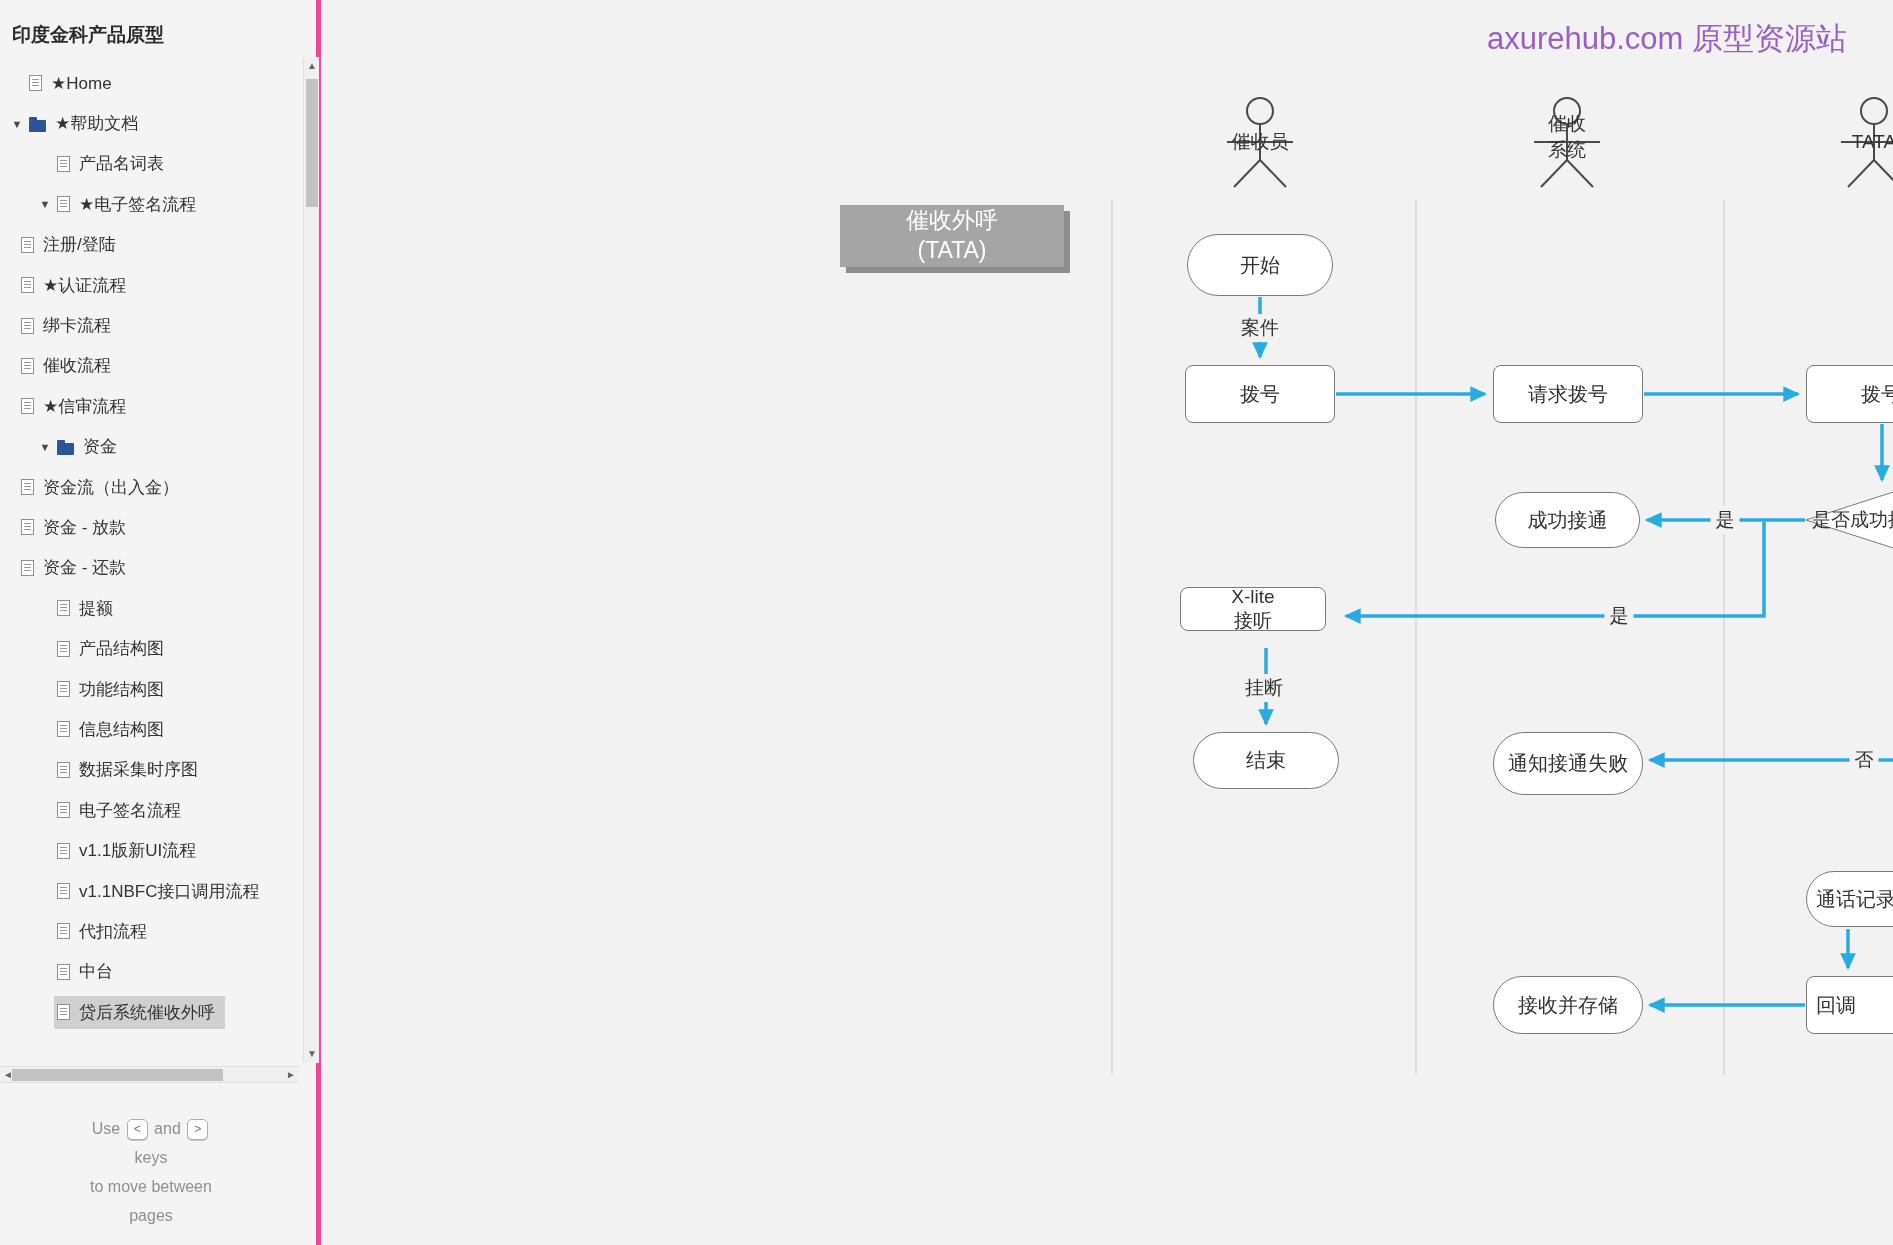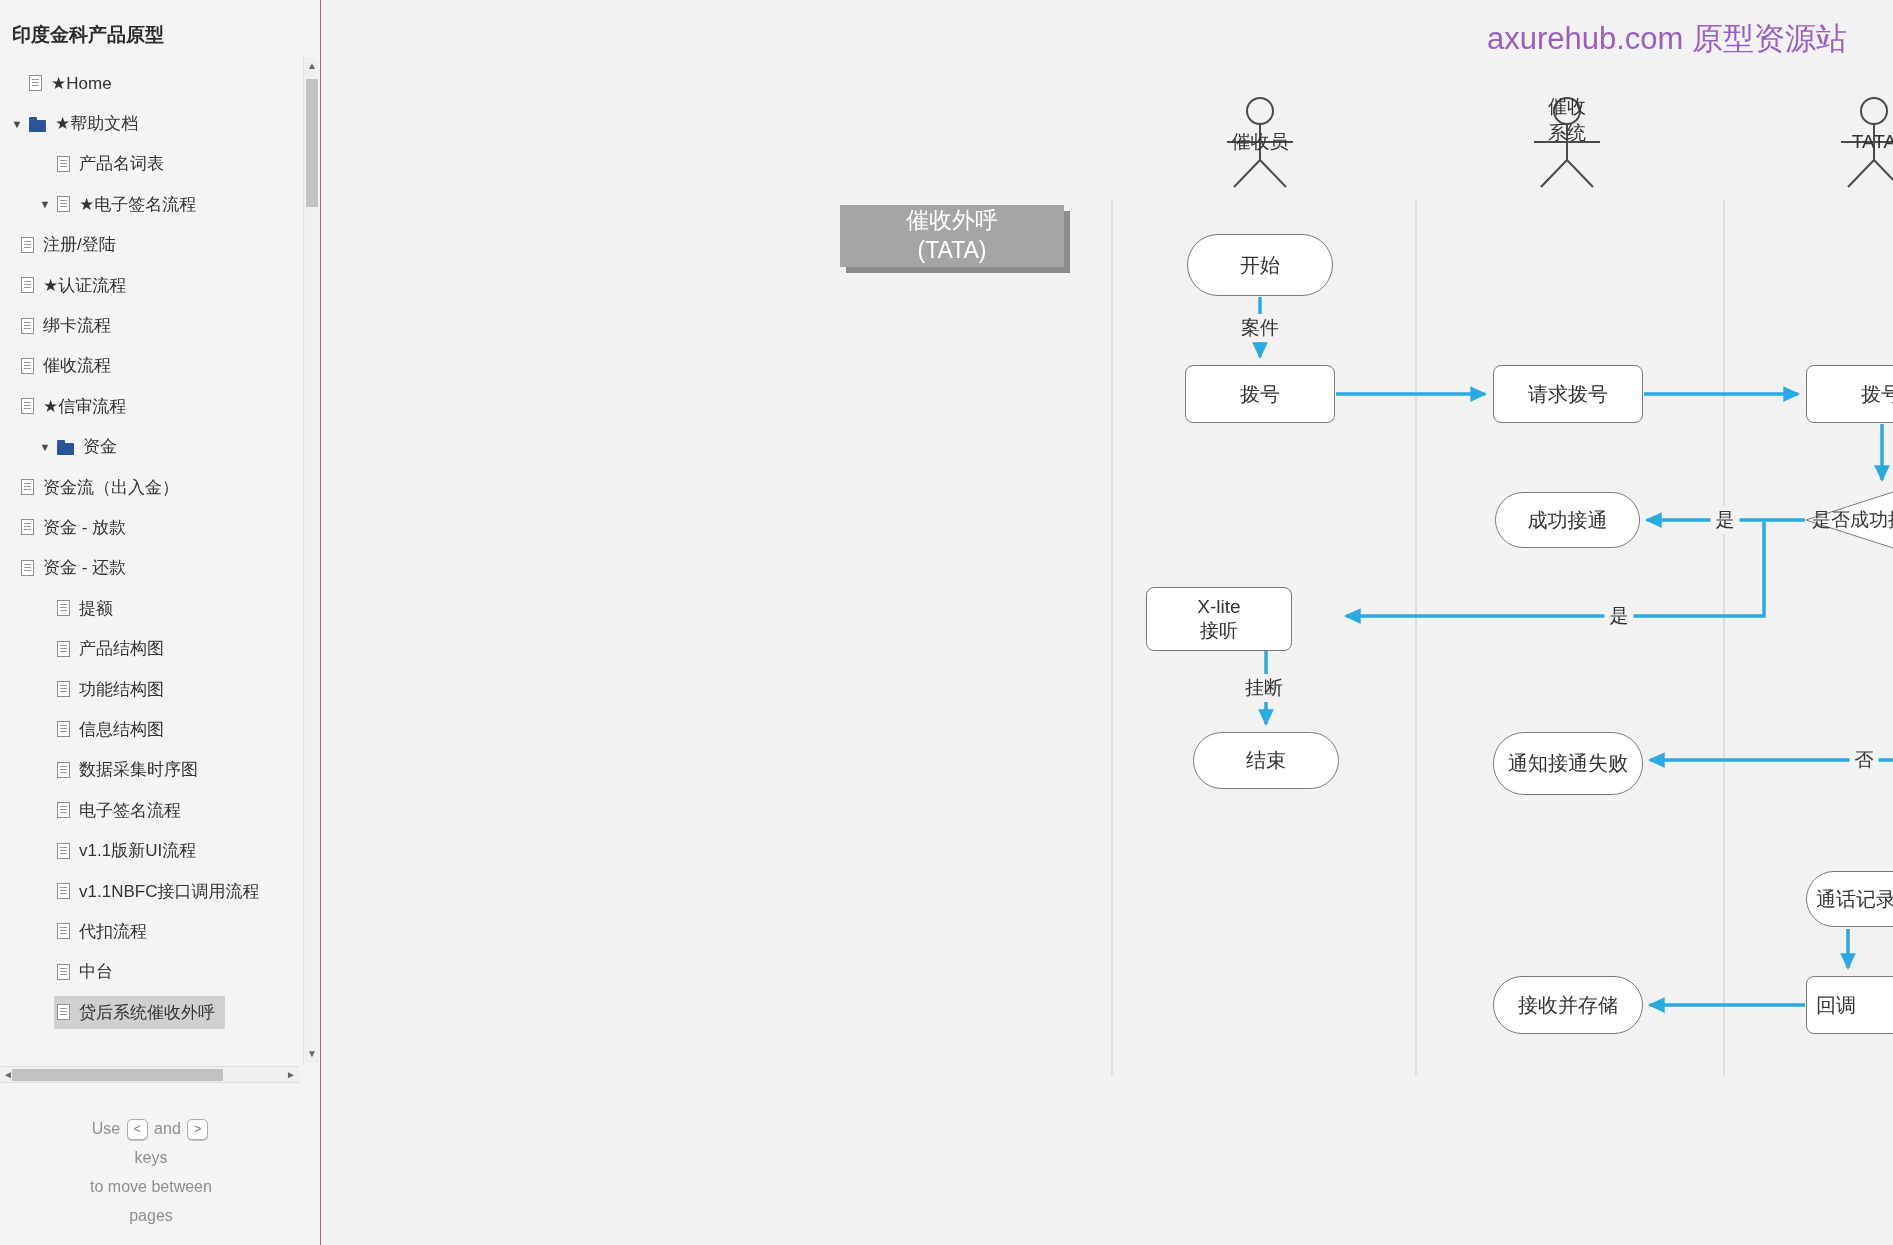--- a/index.html
+++ b/index.html
@@ -2,21 +2,21 @@
 <html><head>
 <meta charset="utf-8">
 <style>
   *{margin:0;padding:0;box-sizing:border-box}
   html,body{width:1893px;height:1245px;overflow:hidden;background:#f2f2f2;
     font-family:"Liberation Sans","DejaVu Sans",sans-serif;color:#333}
   .app{position:relative;width:1893px;height:1245px}
 
   
   .sidebar{position:absolute;left:0;top:0;width:321px;height:1245px;background:#f4f4f4;
-    border-right:1px solid #ec4899}
+    border-right:5px solid #ec4899}
   .sb-title{position:absolute;left:12px;top:22px;font-size:19px;font-weight:bold;color:#2b2b2b;white-space:nowrap}
   .tree{position:absolute;left:0;top:63px;width:302px;overflow:hidden}
   .ti{display:flex;align-items:center;height:40.4px;cursor:pointer;white-space:nowrap;overflow:hidden}
   .ti .tri-slot{width:18px;flex:0 0 18px;text-align:center;font-size:11px;color:#4a4a4a}
   .ti.lvl0{padding-left:8px}
   .ti.lvl1{padding-left:36px}
   .ti.lvl2{}
   .row-body{display:flex;align-items:center;gap:9px;padding:5px 10px 5px 3px;border-radius:1px}
   .row-body.sel{background:#d0d0d0}
   .lbl{font-size:17px;color:#333}
@@ -317,21 +317,21 @@
         <line x1="1483" y1="520" x2="1325" y2="520" marker-end="url(#ah)"></line>
         <polyline points="1442,522 1442,616 1024,616" marker-end="url(#ah)"></polyline>
         <line x1="944" y1="648" x2="944" y2="724" marker-end="url(#ah)"></line>
         <line x1="1600" y1="760" x2="1328" y2="760" marker-end="url(#ah)"></line>
         <line x1="1526" y1="929" x2="1526" y2="968" marker-end="url(#ah)"></line>
         <line x1="1483" y1="1005" x2="1328" y2="1005" marker-end="url(#ah)"></line>
       </g>
     </svg>
 
     <div class="actor-label" style="left:938px;top:142px">催收员</div>
-    <div class="actor-label" style="left:1245px;top:120px">
+    <div class="actor-label" style="left:1245px;top:137px">
       <div>催收</div>
       <div>系统</div>
     </div>
     <div class="actor-label" style="left:1552px;top:142px">TATA</div>
 
     <div class="title-box">
       <div>催收外呼</div>
       <div>(TATA)</div>
     </div>
 
@@ -340,21 +340,21 @@
     <div class="node rect" style="left:863px;top:365px;width:150px;height:58px">拨号</div>
 
     <div class="node rect" style="left:1171px;top:365px;width:150px;height:58px">请求拨号</div>
 
     <div class="node rect" style="left:1484px;top:365px;width:150px;height:58px">拨号</div>
 
     <div class="node stadium" style="left:1173px;top:492px;width:145px;height:56px">成功接通</div>
 
     <div class="dlabel" style="left:1490px;top:520px">是否成功接通</div>
 
-    <div class="node rect" style="left:824px;top:587px;width:146px;height:64px;font-size:19px">
+    <div class="node rect" style="left:858px;top:587px;width:146px;height:44px;font-size:19px">
       <div>X-lite</div>
       <div>接听</div>
     </div>
 
     <div class="node stadium" style="left:871px;top:732px;width:146px;height:57px">结束</div>
 
     <div class="node stadium" style="left:1171px;top:732px;width:150px;height:63px">通知接通失败</div>
 
     <div class="node stadium align-left" style="left:1484px;top:871px;width:155px;height:56px">通话记录</div>
 

